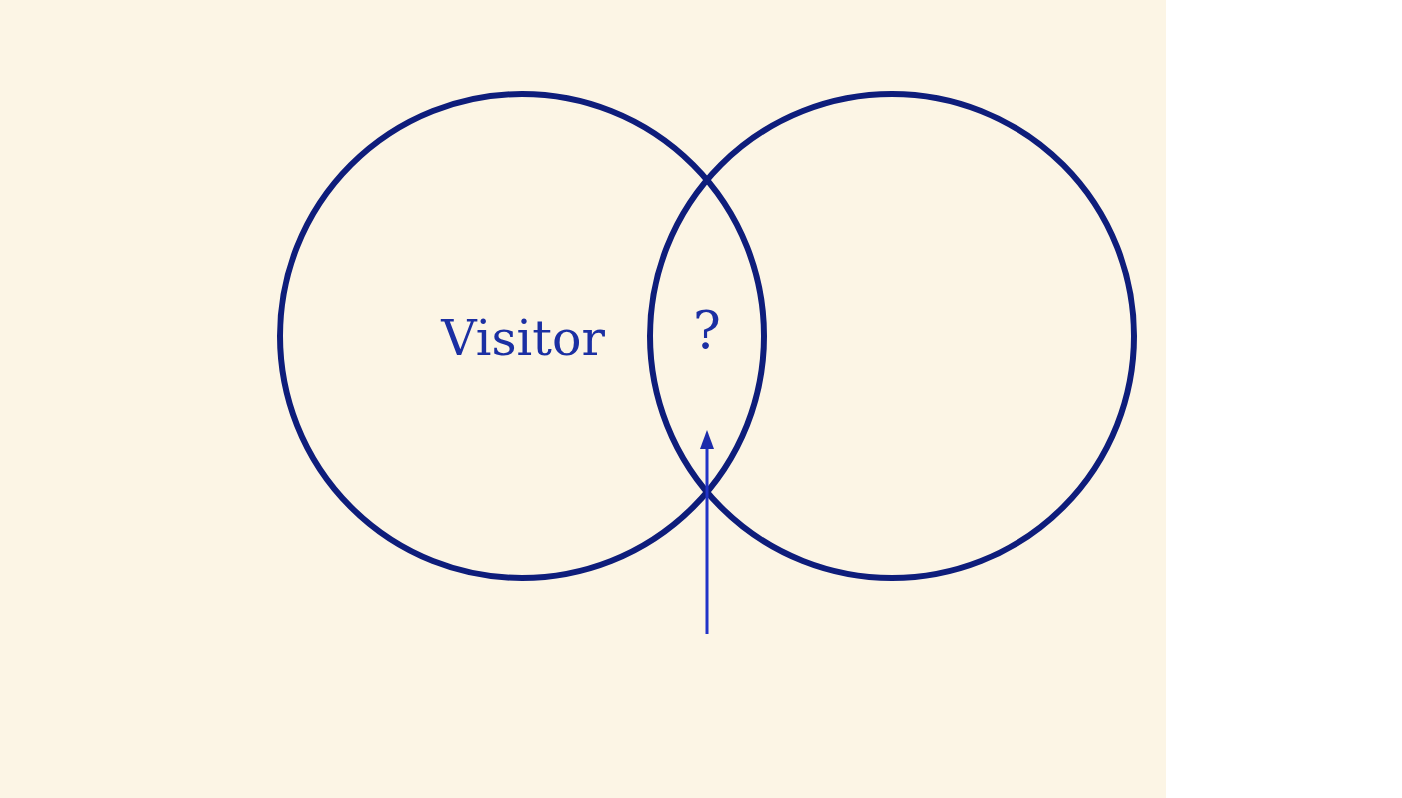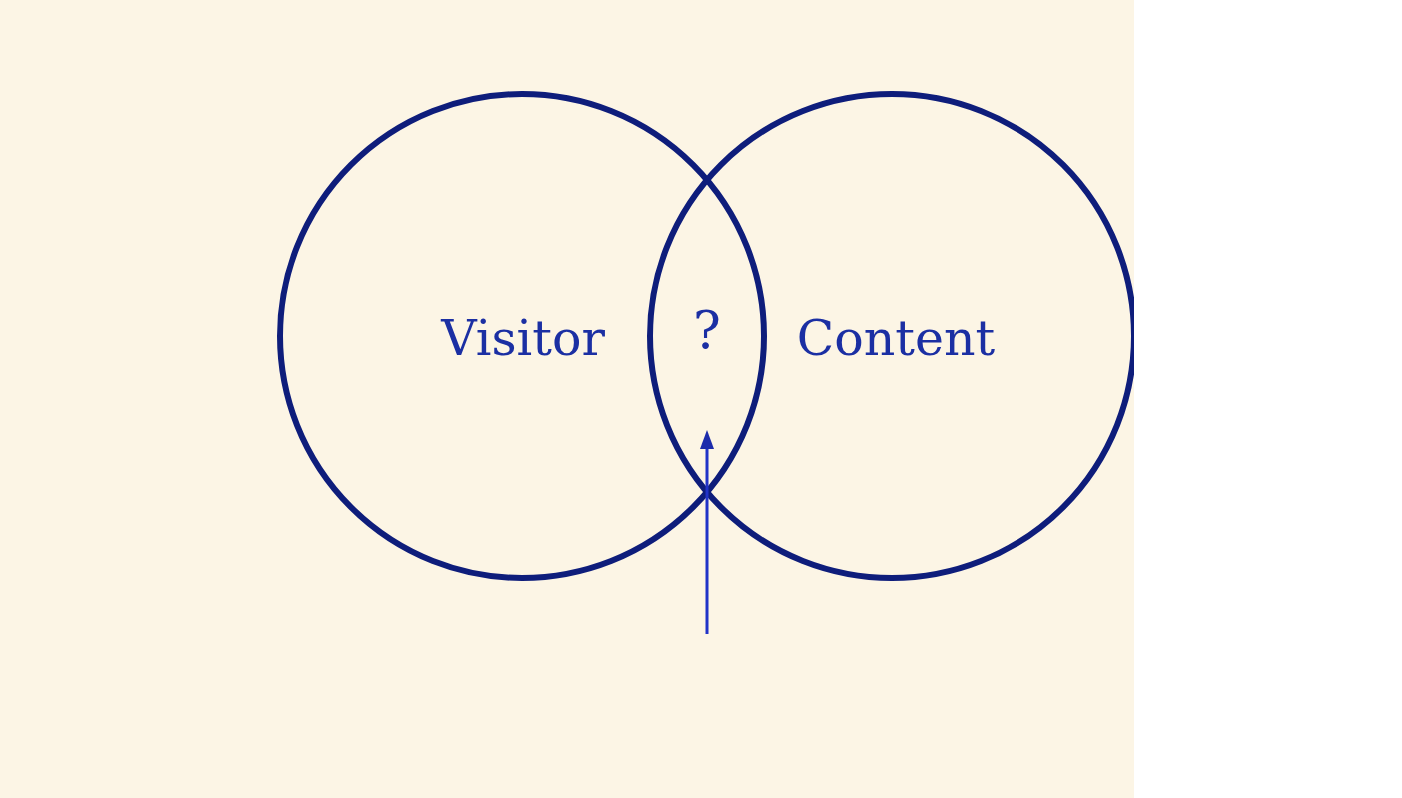--- a/index.html
+++ b/index.html
@@ -6,20 +6,21 @@
     margin: 0;
     padding: 0;
   }
   .stage {
     position: relative;
     width: 1134px;
     height: 798px;
     background: var(--background, #fcf5e5);
     overflow: hidden;
     font-family: "DejaVu Serif", serif;
+    padding-left: 32px;
   }
   .venn-svg {
     position: absolute;
     left: 0;
     top: 0;
     display: block;
   }
   .label {
     position: absolute;
     transform: translate(-50%, -50%);
@@ -58,16 +59,15 @@
     <circle cx="522" cy="336" r="242" fill="none" stroke-width="6" stroke="#0e1d7b"></circle>
     <circle cx="892" cy="336" r="242" fill="none" stroke-width="6" stroke="#0e1d7b"></circle>
     <line x1="707" y1="634" x2="707" y2="446" stroke-width="3" stroke="#2133c8"></line>
     <polygon points="707,430 700,449 714,449" fill="#1d2cab"></polygon>
   </svg>
 
   <div class="label label-visitor">Visitor</div>
 
   <div class="label label-question">?</div>
 
-  <div class="label label-content">Content</div>
 
 
 </div>
 
 </body></html>

